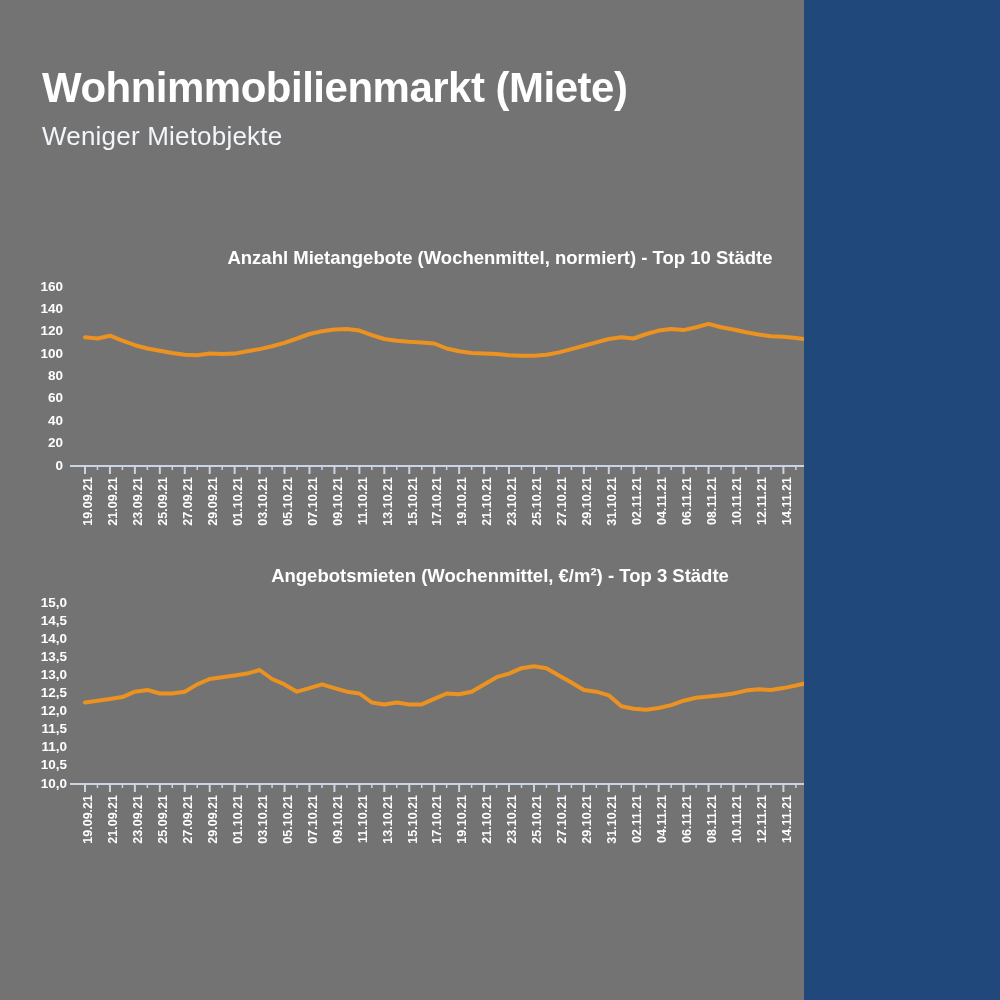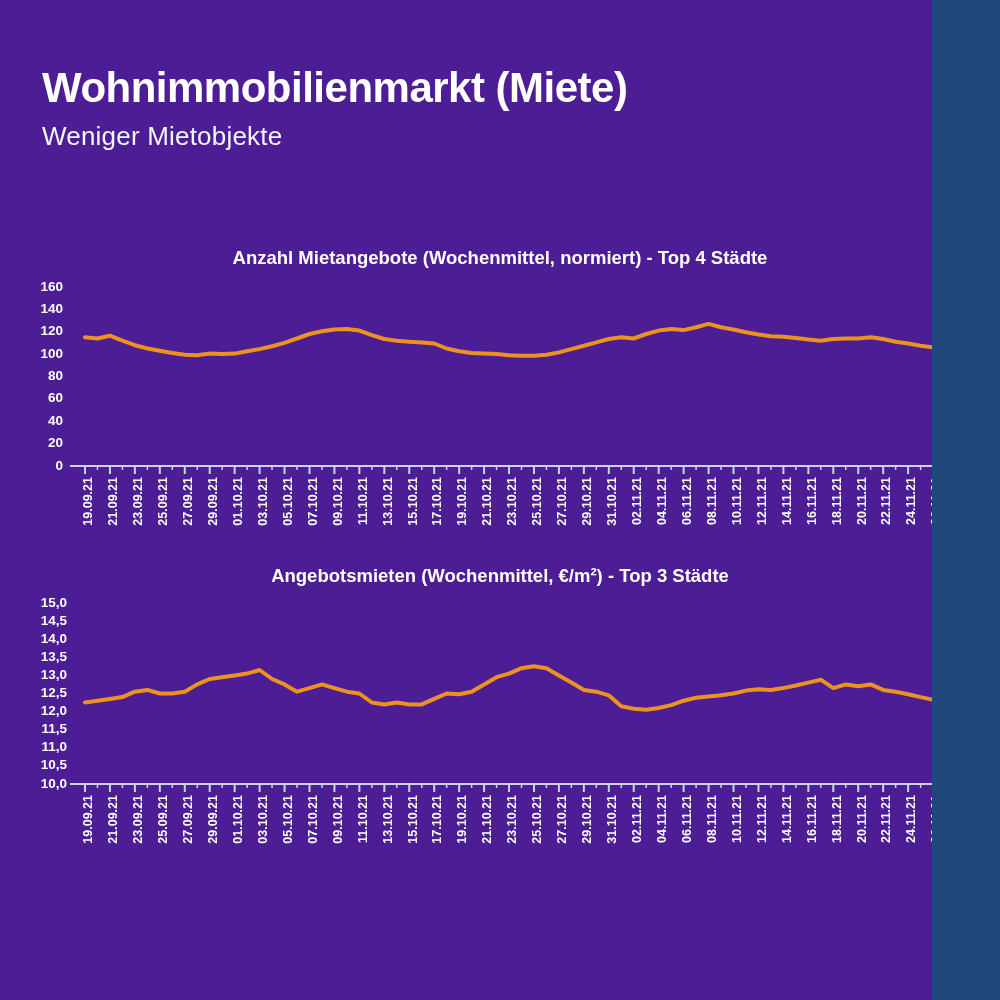--- a/index.html
+++ b/index.html
@@ -1,16 +1,16 @@
 <!DOCTYPE html>
 <html><head>
 <meta charset="utf-8">
 <style>
   html,body{margin:0;padding:0;background:#21487A;}
-  .page{position:relative;width:932px;height:1000px;background:#4c1d95;
+  .page{position:relative;width:804px;height:1000px;background:#737373;
         font-family:"Liberation Sans",sans-serif;color:#FFFFFF;overflow:hidden;}
   .page-title{position:absolute;left:42px;top:64px;margin:0;
               font-size:42px;font-weight:700;letter-spacing:-0.5px;color:#FFFFFF;}
   .page-subtitle{position:absolute;left:42px;top:121px;margin:0;
                  font-size:26px;font-weight:400;letter-spacing:0.2px;color:#F2F5F9;}
   .chart-title{position:absolute;left:0;width:1000px;text-align:center;
                font-size:18.5px;font-weight:700;color:#FFFFFF;}
   .t1{top:247px;}
   .t2{top:565px;}
   svg.chart{position:absolute;left:0;display:block;}
@@ -22,21 +22,21 @@
                font-weight:400;color:#E3E9F1;}
 </style>
 </head>
 <body>
 
 <div class="page">
 
   <h1 class="page-title">Wohnimmobilienmarkt (Miete)</h1>
   <h2 class="page-subtitle">Weniger Mietobjekte</h2>
 
-  <div class="chart-title t1">Anzahl Mietangebote (Wochenmittel, normiert) - Top 4 Städte</div>
+  <div class="chart-title t1">Anzahl Mietangebote (Wochenmittel, normiert) - Top 10 Städte</div>
   <svg class="chart c1" width="1000" height="290" viewBox="0 0 1000 290">
       <line x1="70" y1="196" x2="963" y2="196" stroke="#C9D5E2" stroke-width="2"></line>
       <line x1="85" y1="196" x2="85" y2="204" stroke="#C9D5E2" stroke-width="2"></line>
       <text x="89" y="207" class="xlab" text-anchor="end" dominant-baseline="middle" transform="rotate(-90 89 207)">19.09.21</text>
       <line x1="97.47142857142858" y1="196" x2="97.47142857142858" y2="200" stroke="#C9D5E2" stroke-width="1.5"></line>
       <line x1="109.94285714285715" y1="196" x2="109.94285714285715" y2="204" stroke="#C9D5E2" stroke-width="2"></line>
       <text x="113.94285714285715" y="207" class="xlab" text-anchor="end" dominant-baseline="middle" transform="rotate(-90 113.94285714285715 207)">21.09.21</text>
       <line x1="122.41428571428571" y1="196" x2="122.41428571428571" y2="200" stroke="#C9D5E2" stroke-width="1.5"></line>
       <line x1="134.8857142857143" y1="196" x2="134.8857142857143" y2="204" stroke="#C9D5E2" stroke-width="2"></line>
       <text x="138.8857142857143" y="207" class="xlab" text-anchor="end" dominant-baseline="middle" transform="rotate(-90 138.8857142857143 207)">23.09.21</text>

